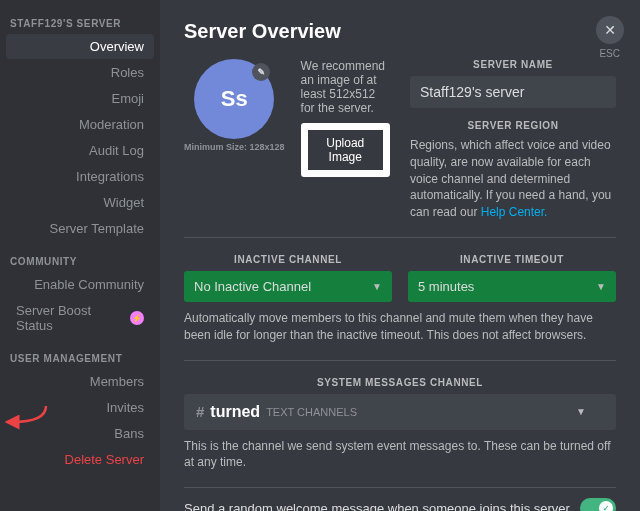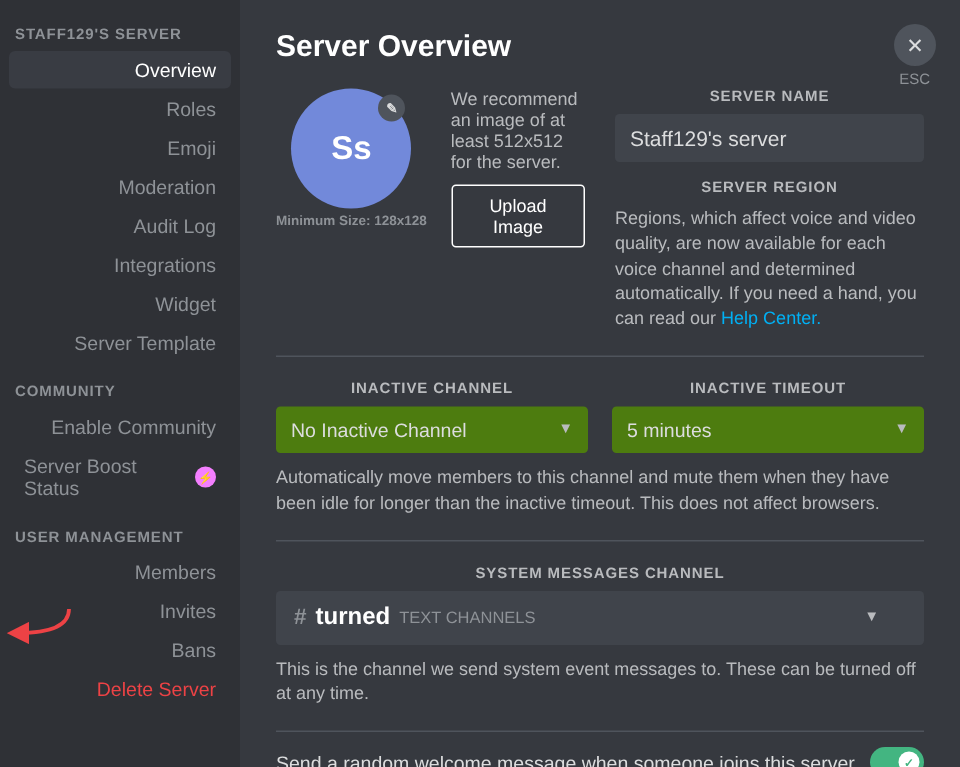--- a/index.html
+++ b/index.html
@@ -169,21 +169,21 @@
     }
 
     .server-icon-info p {
       font-size: 12px;
       color: #b9bbbe;
       margin-bottom: 8px;
     }
 
     .upload-btn {
       background: transparent;
-      border: 1px solid #ffffff;
+      border: 7px solid #ffffff;
       color: #ffffff;
       padding: 6px 14px;
       font-size: 12px;
       border-radius: 3px;
       cursor: pointer;
     }
 
     
     .field-label {
       font-size: 10px;
@@ -250,21 +250,21 @@
     .col-half {
       flex: 1;
     }
 
     .select-wrapper {
       position: relative;
     }
 
     .select-input {
       width: 100%;
-      background: #4d7c0f;
+      background: #15803d;
       border: none;
       border-radius: 3px;
       padding: 8px 30px 8px 10px;
       font-size: 13px;
       color: #dcddde;
       appearance: none;
       cursor: pointer;
       outline: none;
     }
 

